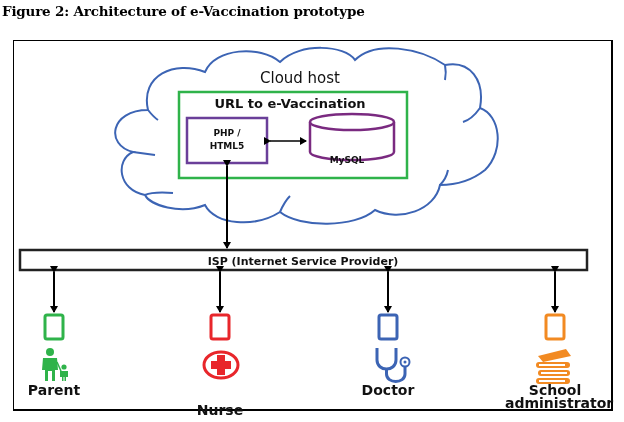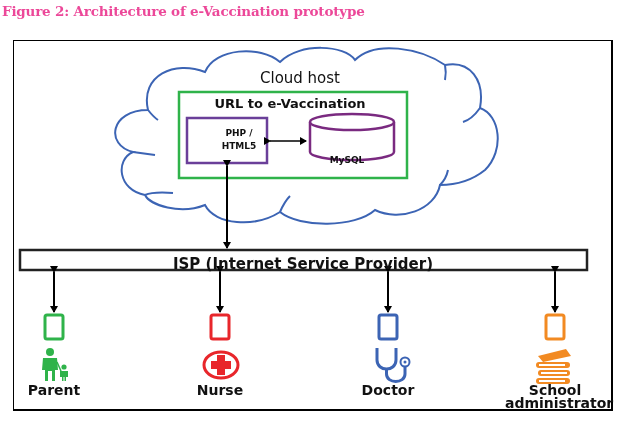--- a/index.html
+++ b/index.html
@@ -1,24 +1,24 @@
 <!DOCTYPE html>
 <html><head>
 <meta charset="utf-8">
 <style>
   html, body { margin:0; padding:0; background:#ffffff; }
   body { width:624px; height:422px; position:relative; overflow:hidden; font-family:"DejaVu Sans", sans-serif; }
-  .title { position:absolute; left:2px; top:3px; font-family:"DejaVu Serif", serif; font-weight:bold; font-size:13.5px; color:#ec4899; letter-spacing:-0.2px; }
+  .title { position:absolute; left:2px; top:3px; font-family:"DejaVu Serif", serif; font-weight:bold; font-size:13.5px; color:#000000; letter-spacing:-0.2px; }
   .frame { position:absolute; left:13px; top:40px; width:600px; height:371px; border:1.5px solid #000; box-sizing:border-box; border-bottom-width:2.5px; border-right-width:2.5px; }
   svg.diagram { position:absolute; left:0; top:0; }
   .lbl { position:absolute; text-align:center; font-family:"DejaVu Sans", sans-serif; font-weight:bold; color:#111; }
   .url-title { left:190px; top:96px; width:200px; font-size:13px; }
-  .php { left:187px; top:127px; width:80px; font-size:9px; line-height:13px;margin-left:12px; }
+  .php { left:187px; top:127px; width:80px; font-size:9px; line-height:13px; }
   .mysql { left:307px; top:155px; width:80px; font-size:9px; }
-  .isp { left:20px; top:255px; width:566px; font-size:15px; }
+  .isp { left:20px; top:255px; width:566px; font-size:11px; }
   .actor { font-size:14px; line-height:13px; }
 </style>
 </head>
 <body>
 
 <div class="title">Figure 2: Architecture of e-Vaccination prototype</div>
 <div class="frame"></div>
 
 <svg class="diagram" width="624" height="422" viewBox="0 0 624 422">
   <defs>
@@ -122,18 +122,18 @@
 
 <div class="lbl url-title">URL to e-Vaccination</div>
 <div class="lbl php">
   <div>PHP /</div>
   <div>HTML5</div>
 </div>
 <div class="lbl mysql">MySQL</div>
 <div class="lbl isp">ISP (Internet Service Provider)</div>
 
 <div class="lbl actor" style="left:14px; top:384px; width:80px;">Parent</div>
-<div class="lbl actor" style="left:180px; top:384px; width:80px;">Nurse</div>
+<div class="lbl actor" style="left:180px; top:404px; width:80px;">Nurse</div>
 <div class="lbl actor" style="left:348px; top:384px; width:80px;text-align:center;">Doctor</div>
 <div class="lbl actor" style="left:505px; top:384px; width:100px;">
   <div>School</div>
   <div>administrator</div>
 </div>
 
 </body></html>

